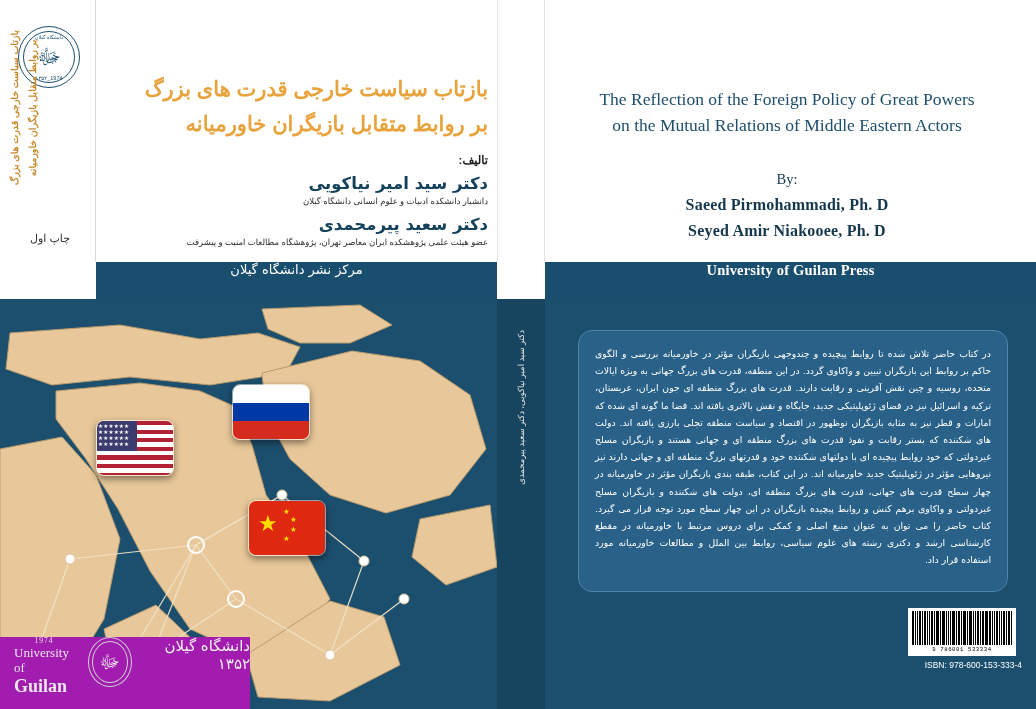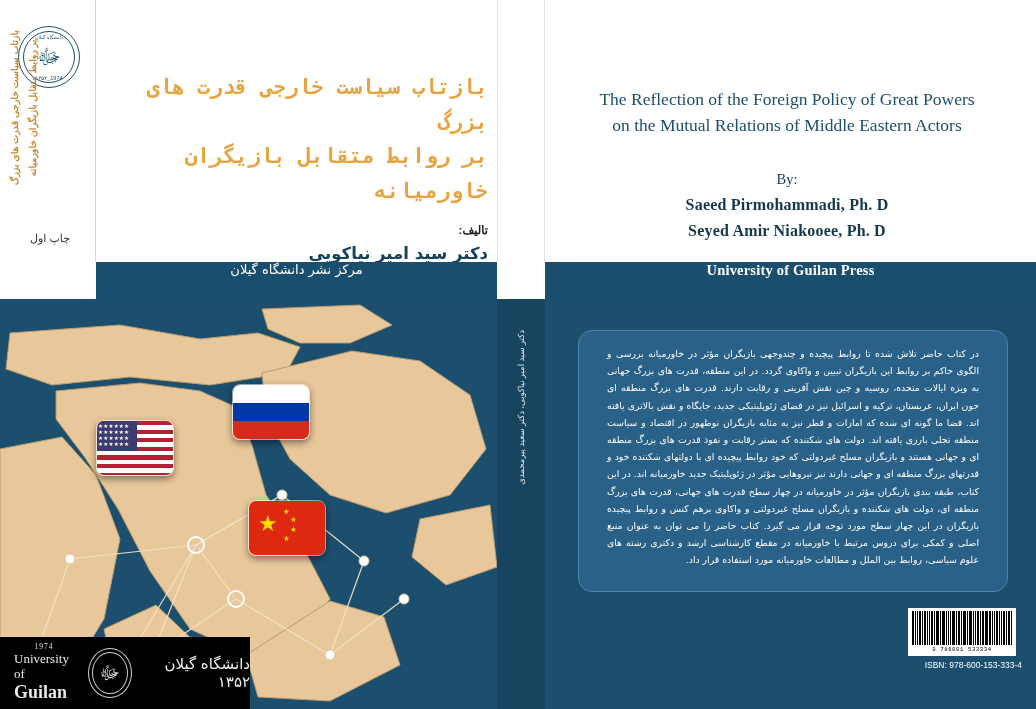--- a/index.html
+++ b/index.html
@@ -80,21 +80,21 @@
   .fa-block {
     position: absolute; left: 108px; top: 72px;
     width: 380px;
     text-align: right; direction: rtl;
   }
   .fa-title {
     color: #e8a33d;
     font-size: 21px;
     font-weight: bold;
     line-height: 1.65;
-    font-family: Liberation Mono, monospace;
+    font-family: Liberation Sans, sans-serif;
   }
   .fa-authors-label {
     margin-top: 12px;
     font-size: 11.5px;
     color: #1b1b1b;
     font-weight: bold;
   }
   .fa-author-name {
     margin-top: 7px;
     font-size: 16.5px;
@@ -273,21 +273,21 @@
   .cn-star-s {
     position: absolute; color: #ffde00; font-size: 7.5px; line-height: 1;
   }
   
   .abstract-panel {
     position: absolute; left: 578px; top: 330px;
     width: 430px; height: 262px;
     background: #2a6188;
     border: 1px solid #4d84a8;
     border-radius: 14px;
-    padding: 14px 28px;
+    padding: 14px 16px;
     direction: rtl;
     text-align: justify;
   }
   .abstract-text {
     color: #ffffff;
     font-size: 9.3px;
     line-height: 1.85;
     font-family: "DejaVu Sans", sans-serif;
     white-space: pre-line;
   }
@@ -312,22 +312,22 @@
   .isbn {
     position: absolute; left: 872px; top: 660px;
     width: 150px; text-align: right;
     color: #ffffff; font-size: 8.5px;
     font-family: "Liberation Sans", sans-serif;
   }
   
   .logo-bar {
     position: absolute; left: 0; top: 637px;
     width: 250px; height: 72px;
-    background: #000000;
-    display: flex; align-items: center;
+    background: #a21caf;
+    display: flex; align-items: flex-start;
   }
   .logo-en {
     color: #e8e8e8;
     font-family: "Liberation Serif", serif;
     margin-left: 14px;
     line-height: 1.15;
   }
   .logo-en .y { font-size: 7.5px; letter-spacing: 1px; text-align: center; }
   .logo-en .l1 { font-size: 13px; }
   .logo-en .l2 { font-size: 18px; font-weight: bold; }

